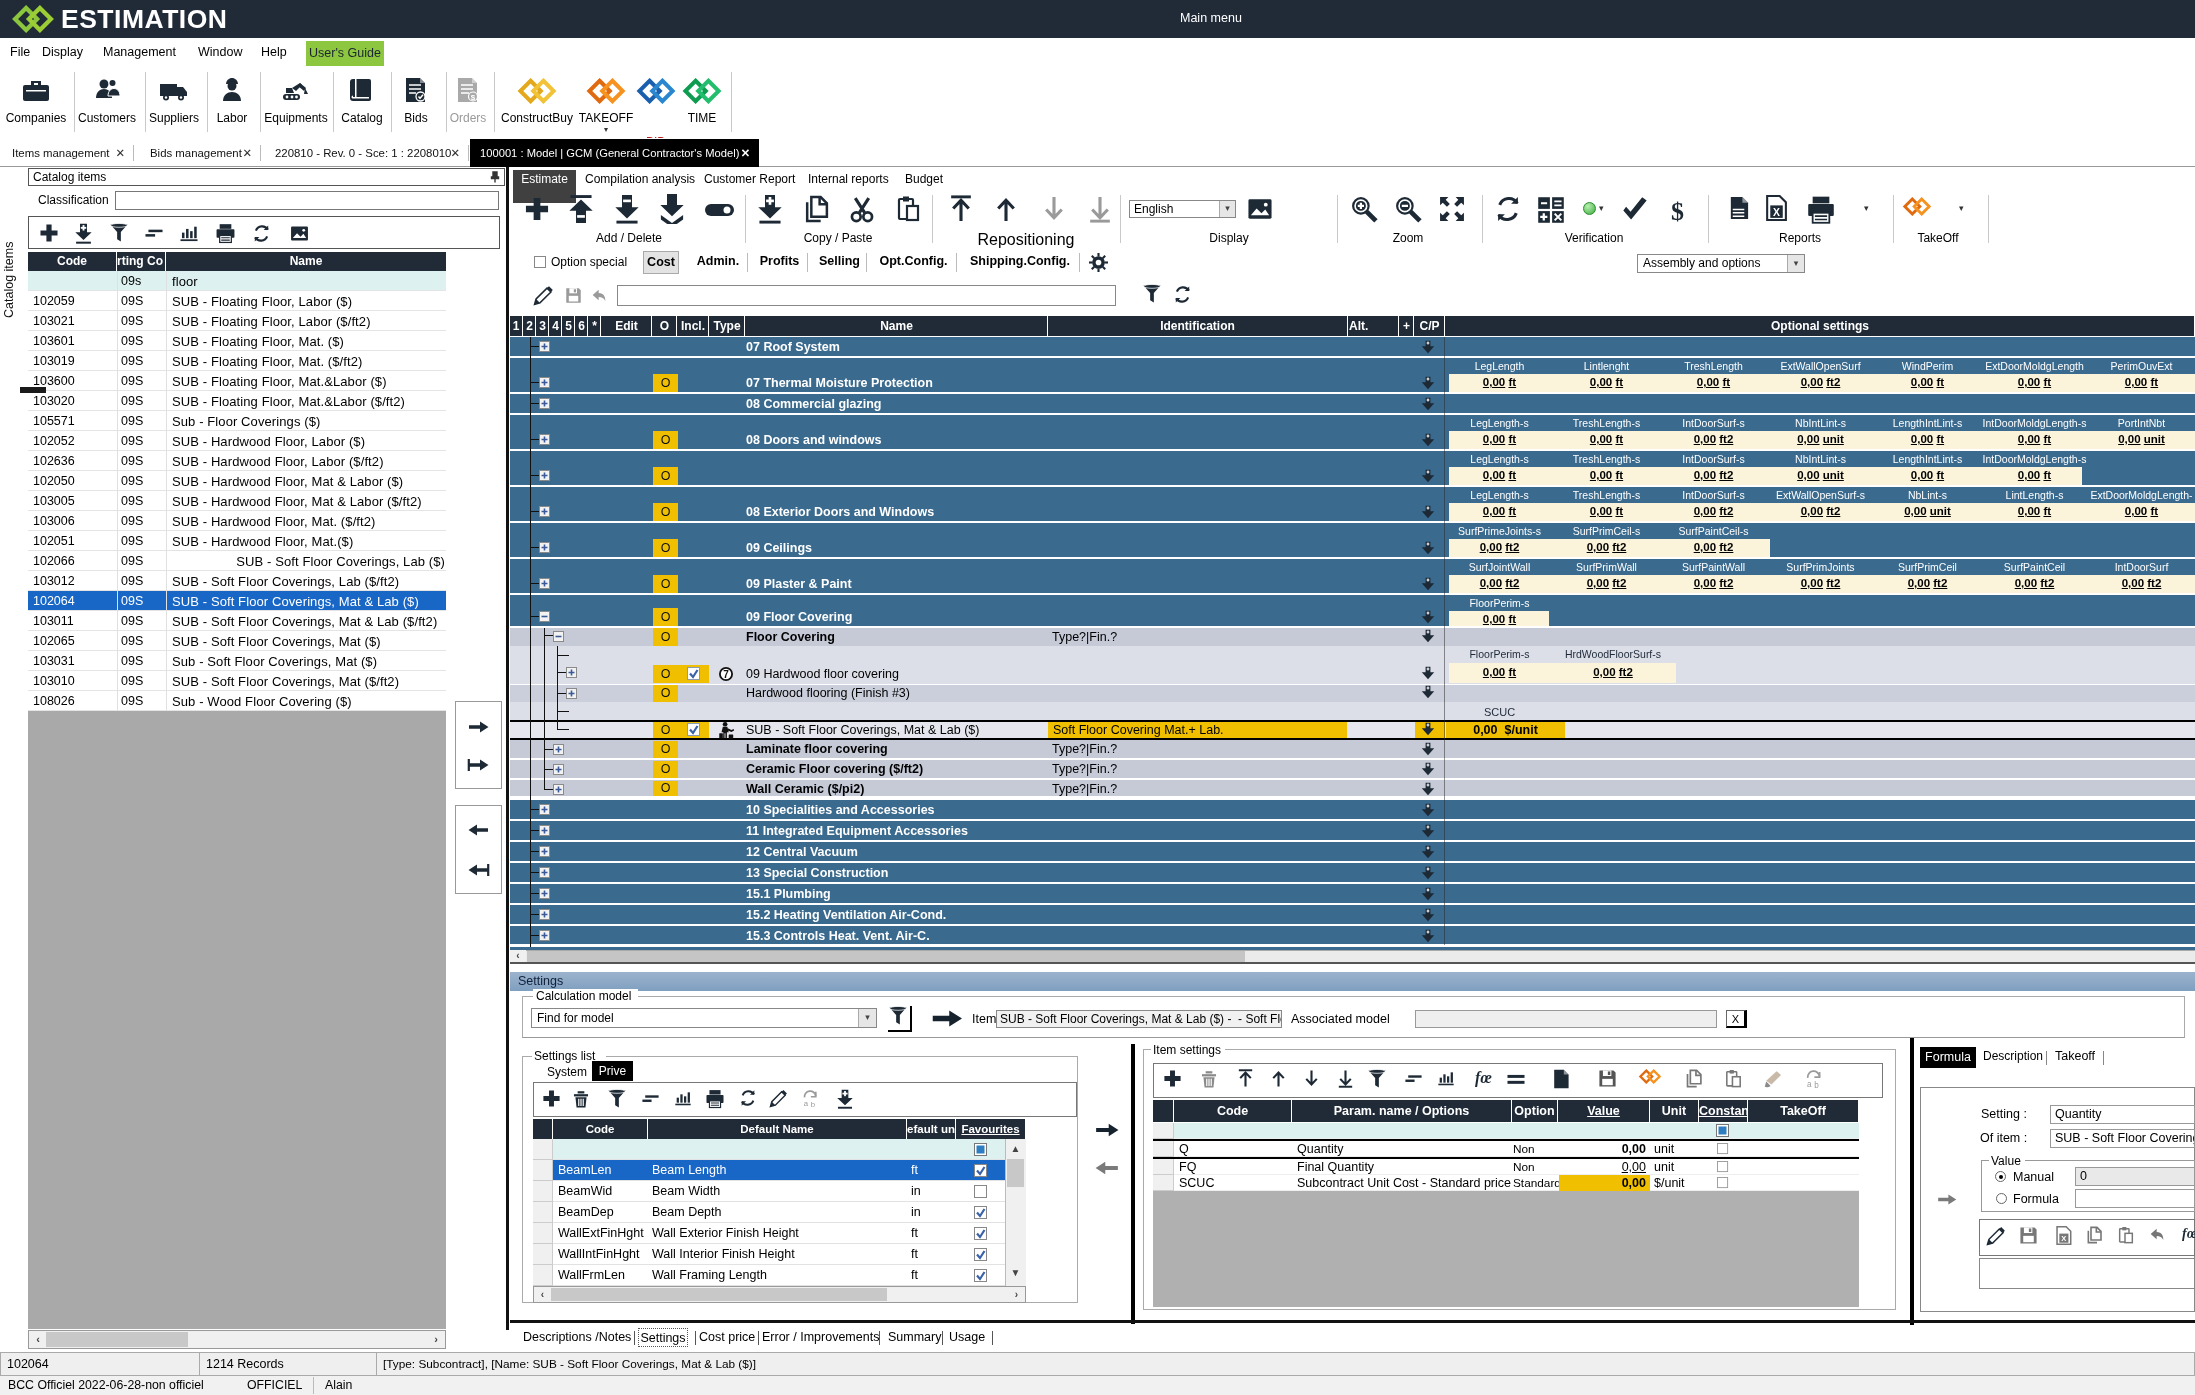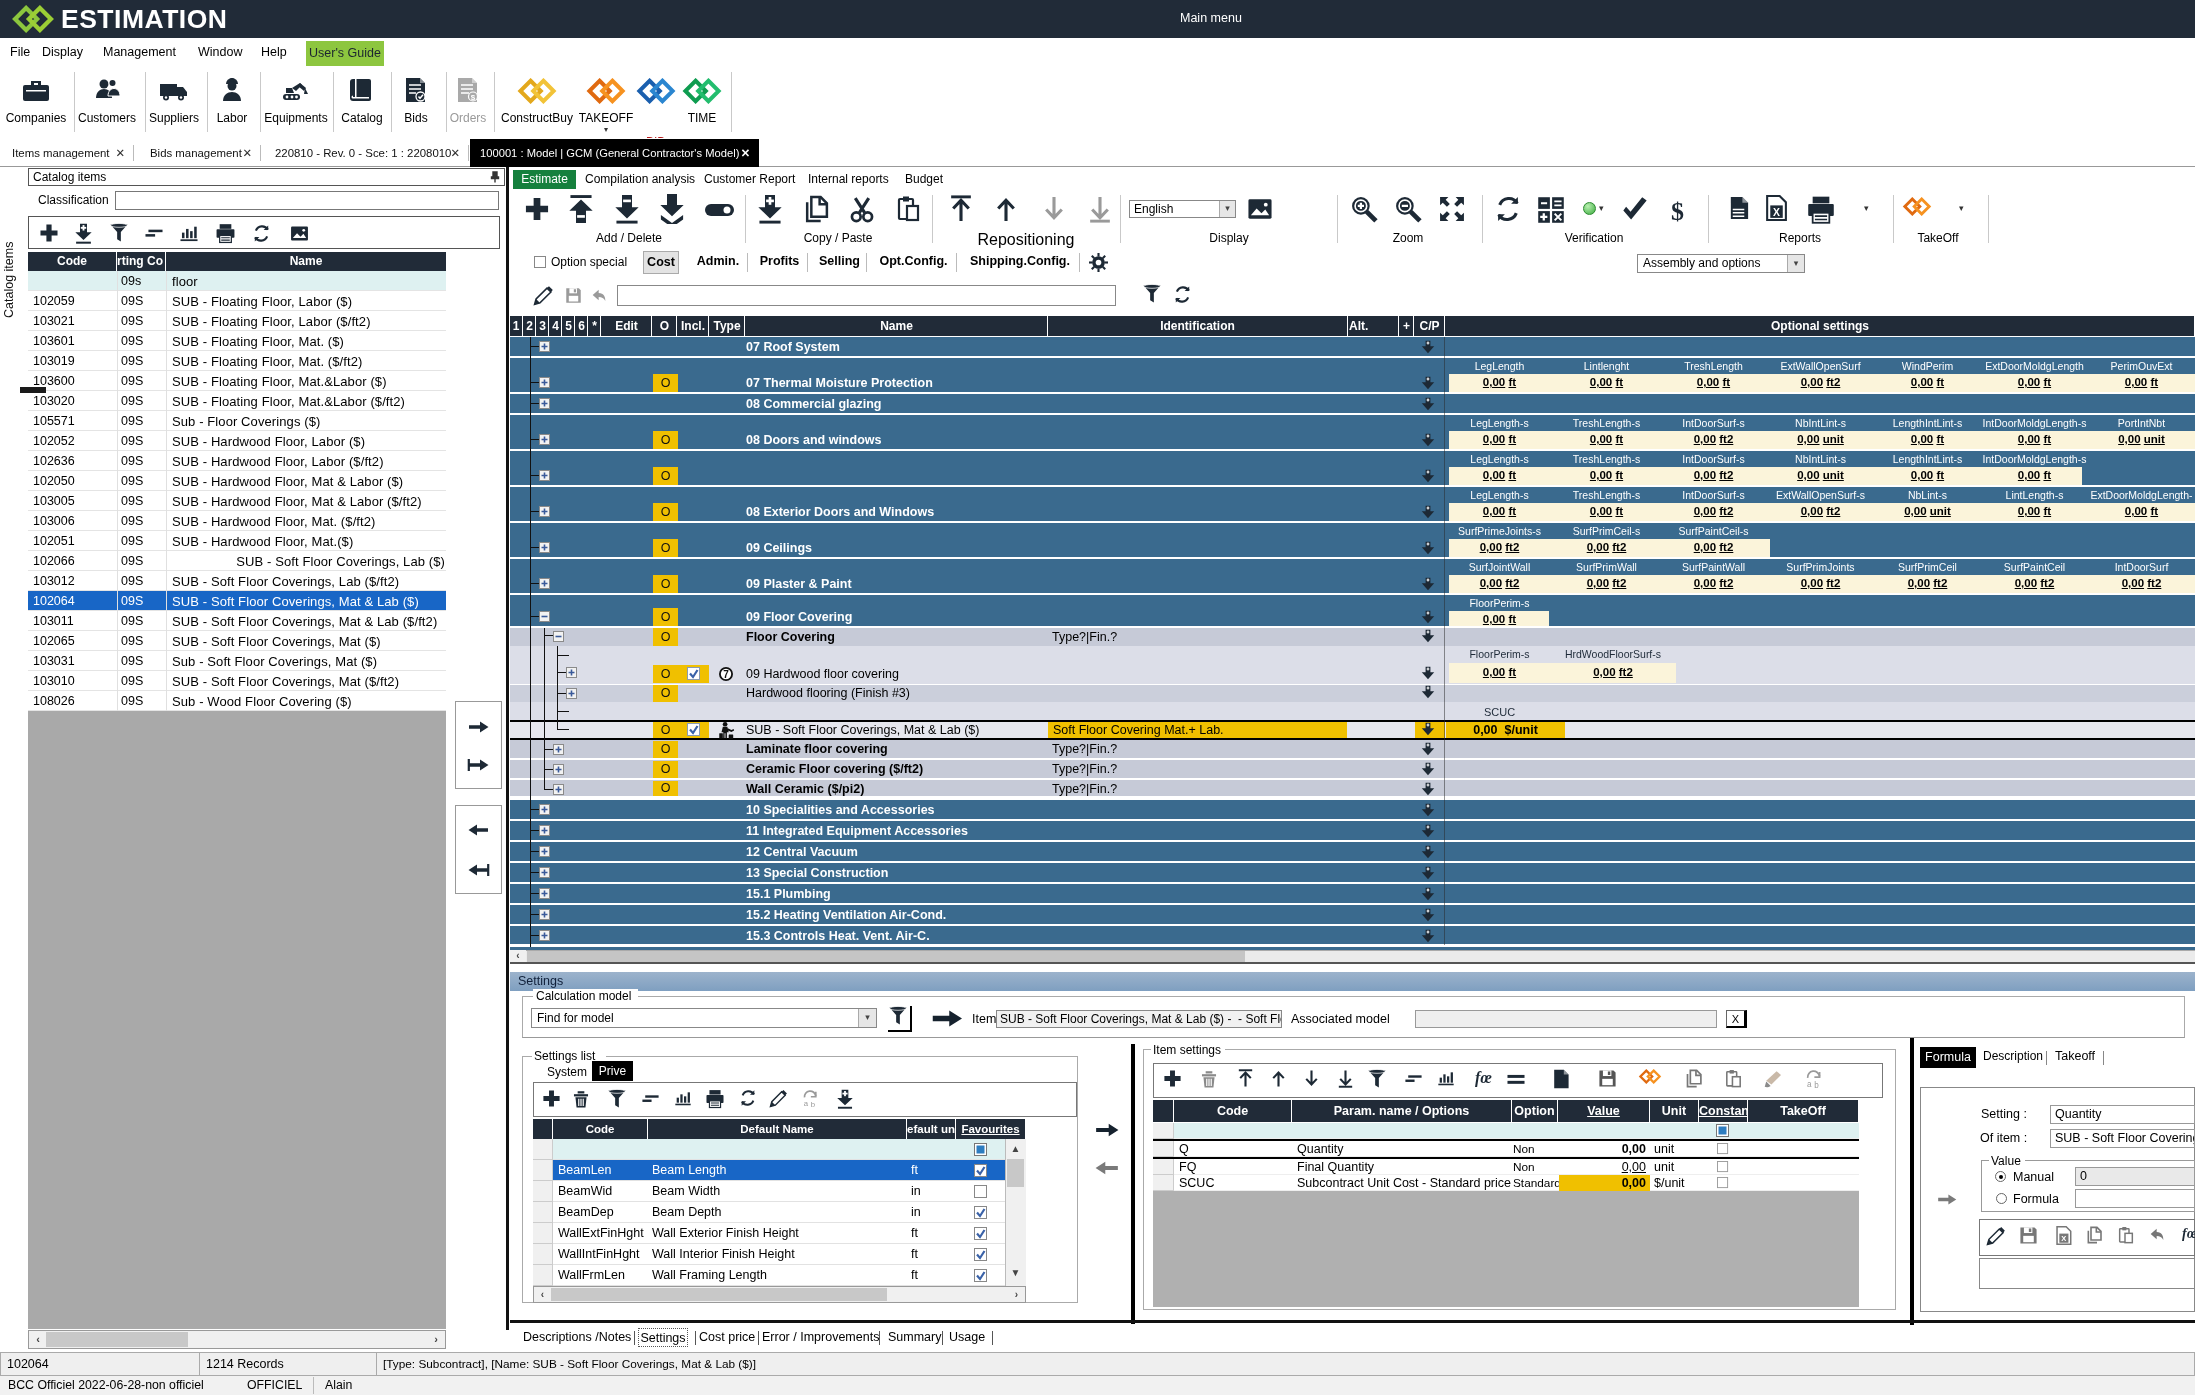--- a/index.html
+++ b/index.html
@@ -367,21 +367,21 @@
         <rect x="0.2" y="1" width="2.2" height="12" fill="#1d2935"></rect>
       </svg></div>
 <div style="position:absolute;left:466px;top:823px;width:26px;height:15px;"><svg width="25" height="14" viewBox="0 0 22 14">
         <path d="M20.5 5.2 h-11 V1.6 L1 7 l8.5 5.4 V8.8 h11 z" fill="#1d2935"></path>
       </svg></div>
 <div style="position:absolute;left:466px;top:863px;width:26px;height:15px;"><svg width="25" height="14" viewBox="0 0 22 14">
         <path d="M20.5 5.2 h-11 V1.6 L1 7 l8.5 5.4 V8.8 h11 z" fill="#1d2935"></path>
         <rect x="19.6" y="1" width="2.2" height="12" fill="#1d2935"></rect>
       </svg></div>
 <div style="position:absolute;left:506px;top:167px;width:3px;height:1163px;background:#111;"></div>
-<div style="position:absolute;left:513px;top:170px;width:63px;height:19px;background:#15803d;color:#fff;font-size:12px;text-align:center;line-height:19px;">Estimate</div>
+<div style="position:absolute;left:513px;top:170px;width:63px;height:33px;background:#404040;color:#fff;font-size:12px;text-align:center;line-height:19px;">Estimate</div>
 <div style="position:absolute;left:585px;top:172px;width:120px;height:16px;font-size:12px;white-space:nowrap;">Compilation analysis</div>
 <div style="position:absolute;left:704px;top:172px;width:100px;height:16px;font-size:12px;white-space:nowrap;">Customer Report</div>
 <div style="position:absolute;left:808px;top:172px;width:95px;height:16px;font-size:12px;white-space:nowrap;">Internal reports</div>
 <div style="position:absolute;left:905px;top:172px;width:50px;height:16px;font-size:12px;white-space:nowrap;">Budget</div>
 <div style="position:absolute;left:745px;top:195px;width:1px;height:48px;background:#c9c9c9;"></div>
 <div style="position:absolute;left:932px;top:195px;width:1px;height:48px;background:#c9c9c9;"></div>
 <div style="position:absolute;left:1120px;top:195px;width:1px;height:48px;background:#c9c9c9;"></div>
 <div style="position:absolute;left:1337px;top:195px;width:1px;height:48px;background:#c9c9c9;"></div>
 <div style="position:absolute;left:1482px;top:195px;width:1px;height:48px;background:#c9c9c9;"></div>
 <div style="position:absolute;left:1708px;top:195px;width:1px;height:48px;background:#c9c9c9;"></div>

